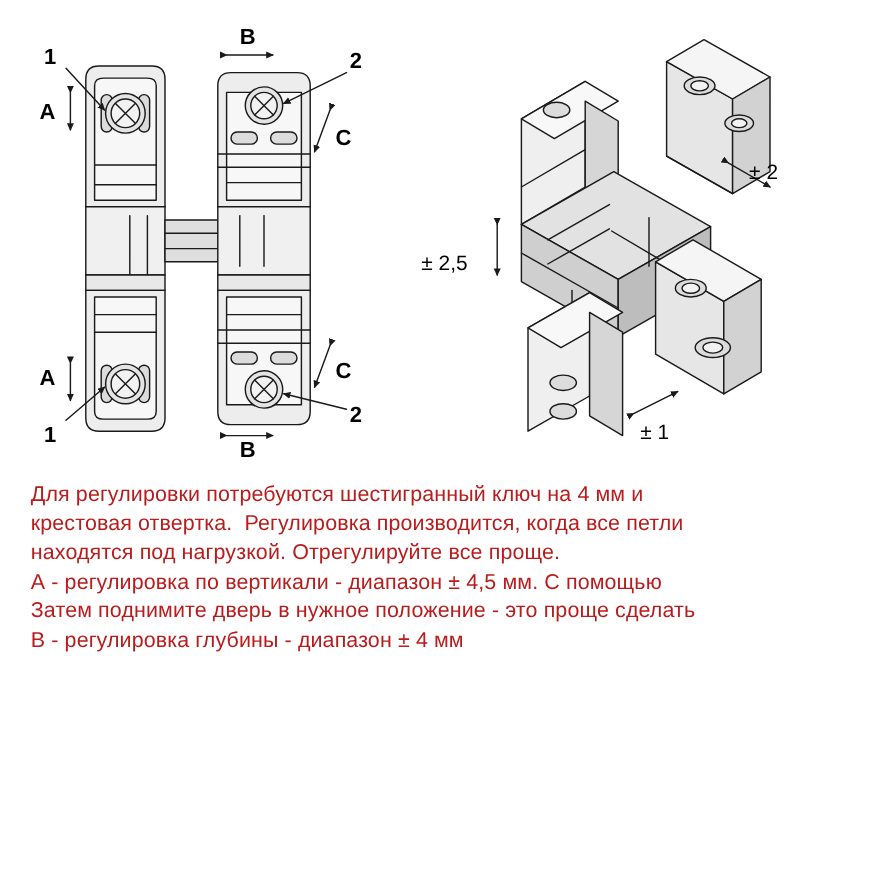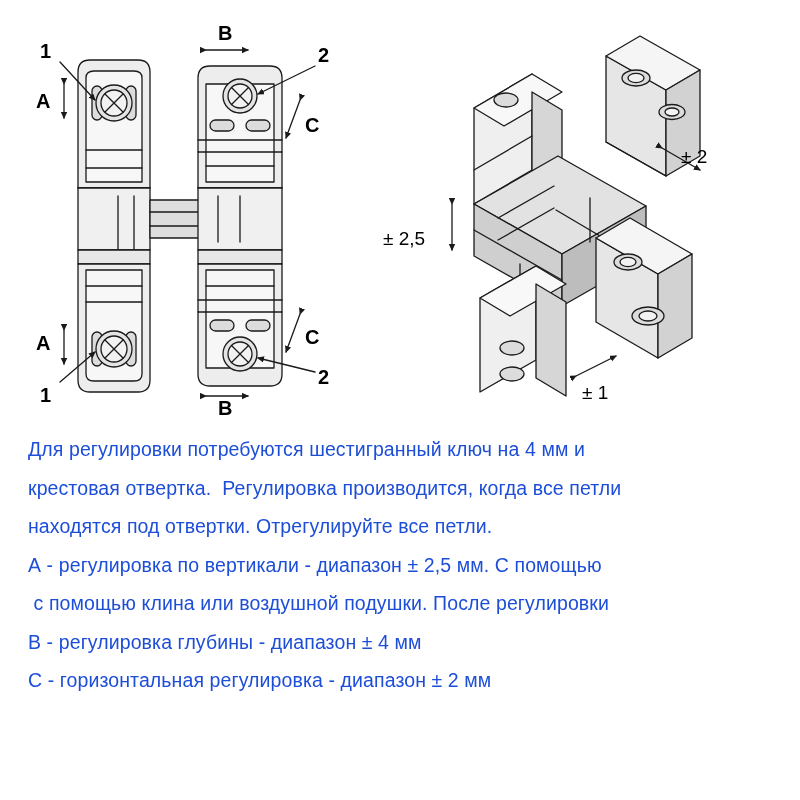--- a/index.html
+++ b/index.html
@@ -38,26 +38,26 @@
   #instructions {
     position: absolute;
     left: 28px;
     top: 436px;
     width: 748px;
   }
   .para {
     font-size: 19.5px;
     line-height: 26.5px;
     letter-spacing: 0.1px;
-    color: #1d4ed8;
+    color: #b91c1c;
     margin: 0;
     white-space: pre-wrap;
   }
   .para + .para {
-    margin-top: 12px;
+    margin-top: 0px;
   }
 
   
 </style>
 </head>
 <body>
 
 <div id="page">
 
   <div id="diagram">
@@ -233,20 +233,19 @@
         <text x="383" y="245" font-size="19">± 2,5</text>
         <text x="681" y="163" font-size="19">± 2</text>
         <text x="582" y="399" font-size="19">± 1</text>
       </g>
     </svg>
   </div>
 
   <div id="instructions">
     <p class="para">Для регулировки потребуются шестигранный ключ на 4 мм и</p>
     <p class="para">крестовая отвертка.  Регулировка производится, когда все петли</p>
-    <p class="para">находятся под отвертки. Отрегулируйте все петли.</p>
-    <p class="para">А - регулировка по вертикали - диапазон ± 2,5 мм. С помощью</p>
-    <p class="para"> с помощью клина или воздушной подушки. После регулировки</p>
+    <p class="para">находятся под нагрузкой. Отрегулируйте все проще.</p>
+    <p class="para">А - регулировка по вертикали - диапазон ± 4,5 мм. С помощью</p>
+    <p class="para">Затем поднимите дверь в нужное положение - это проще сделать</p>
     <p class="para">B - регулировка глубины - диапазон ± 4 мм</p>
-    <p class="para">C - горизонтальная регулировка - диапазон ± 2 мм</p>
   </div>
 
 </div>
 
 </body></html>

